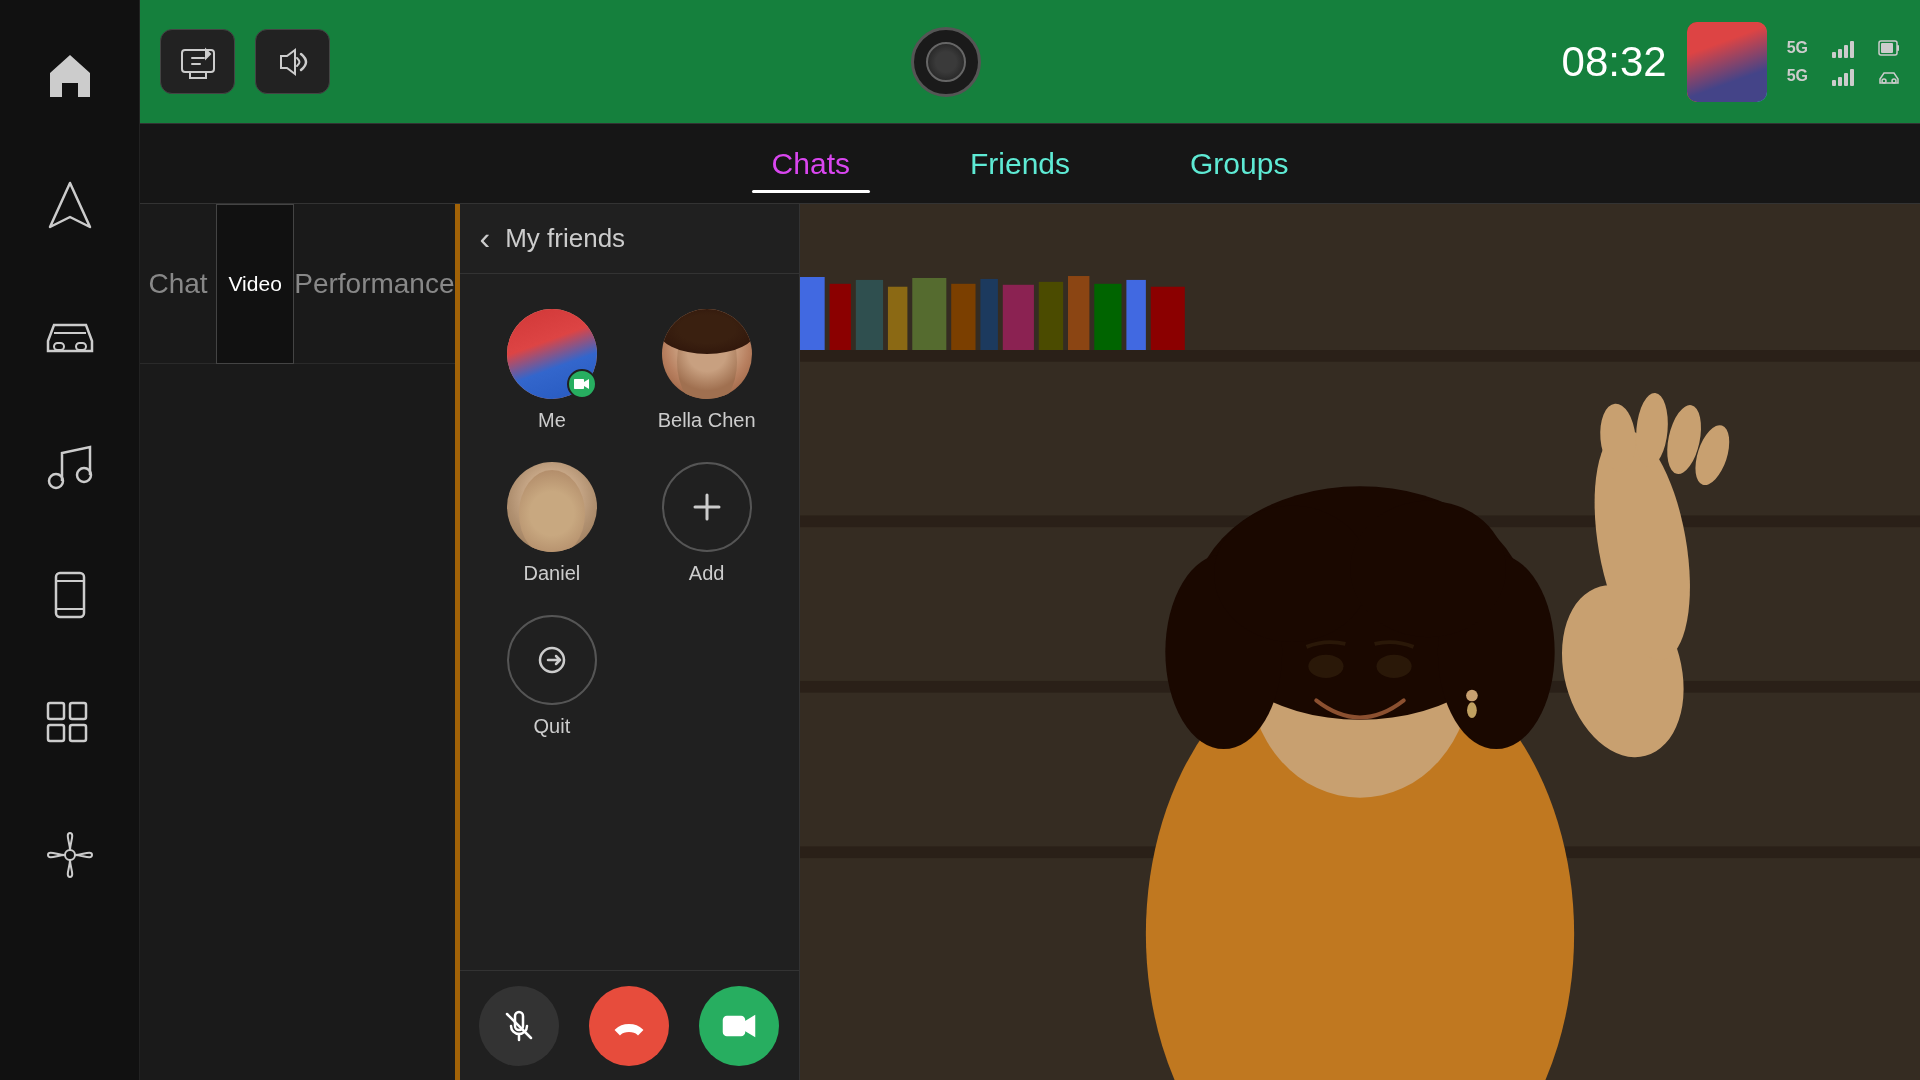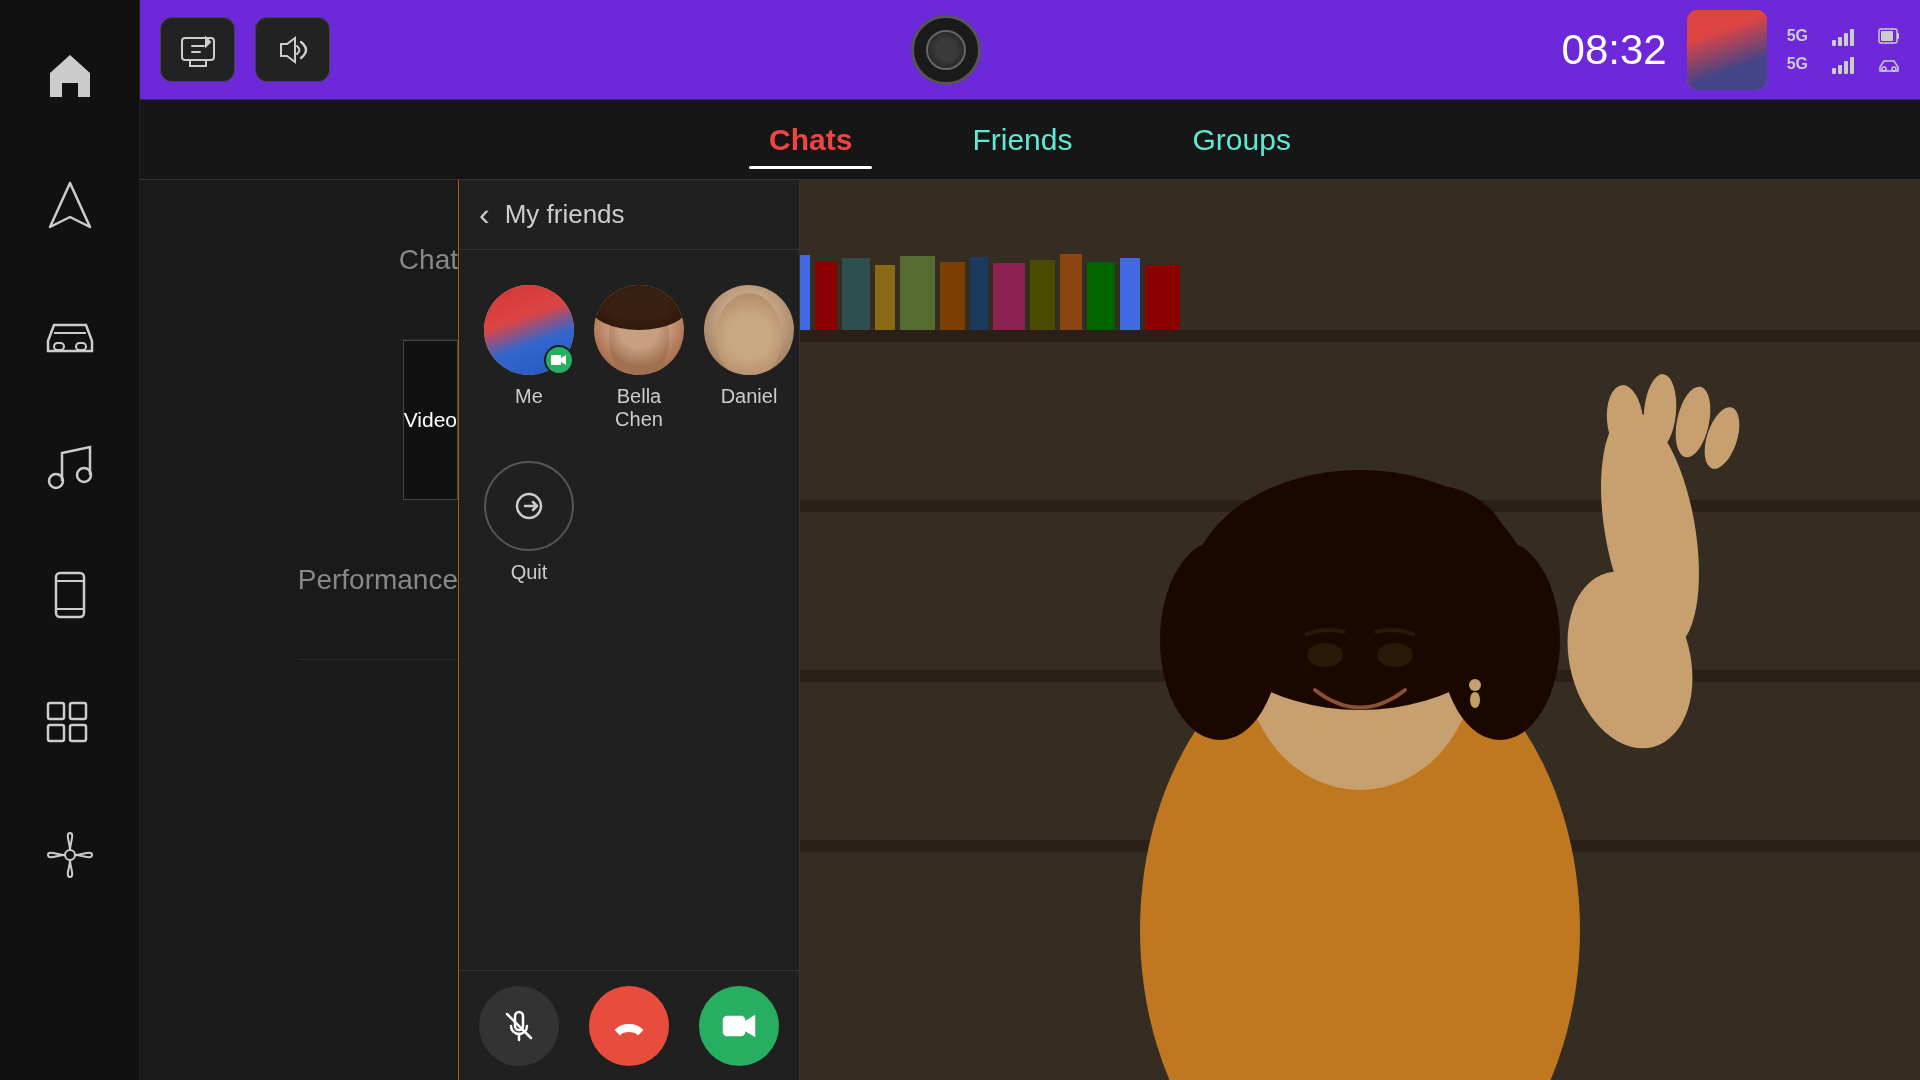--- a/index.html
+++ b/index.html
@@ -48,22 +48,22 @@
     
     .main {
       flex: 1;
       display: flex;
       flex-direction: column;
       height: 1080px;
     }
 
     
     .topbar {
-      height: 100px;
-      background: #6d28d9;
+      height: 124px;
+      background: #15803d;
       display: flex;
       align-items: center;
       padding: 0 20px;
       border-bottom: 1px solid #333;
       gap: 20px;
     }
     .topbar-btn {
       width: 75px;
       height: 65px;
       background: #222;
@@ -168,22 +168,22 @@
       border-bottom: 1px solid #333;
     }
     .tab {
       color: #5eead4;
       font-size: 30px;
       cursor: pointer;
       padding: 10px 20px;
       position: relative;
     }
     .tab.active {
-      color: #ef4444;
-      font-weight: 700;
+      color: #d946ef;
+      font-weight: 400;
     }
     .tab.active::after {
       content: '';
       position: absolute;
       bottom: -2px;
       left: 0;
       right: 0;
       height: 3px;
       background: #fff;
       border-radius: 2px;
@@ -202,23 +202,22 @@
       background: #1a1a1a;
       display: flex;
       position: relative;
       border-right: 1px solid #333;
     }
 
     
     .nav-column {
       width: 320px;
       display: flex;
-      flex-direction: column;
-      border-right: 1px solid #a16207;
-      align-items: flex-end;
+      flex-direction: row;
+      border-right: 5px solid #a16207;
     }
     .nav-item {
       flex: 1;
       display: flex;
       align-items: center;
       justify-content: center;
       color: #888;
       font-size: 28px;
       cursor: pointer;
       border-bottom: 1px solid #2a2a2a;
@@ -246,25 +245,24 @@
       cursor: pointer;
     }
     .friends-title {
       color: #ccc;
       font-size: 26px;
     }
 
     .friends-grid {
       flex: 1;
       display: grid;
-      grid-template-columns: 1fr 1fr 1fr 1fr;
+      grid-template-columns: 1fr 1fr;
       gap: 0;
       padding: 20px 15px;
       align-content: start;
-      text-align: center;
     }
     .friend-item {
       display: flex;
       flex-direction: column;
       align-items: center;
       gap: 10px;
       padding: 15px 10px;
       cursor: pointer;
     }
     .friend-avatar {

